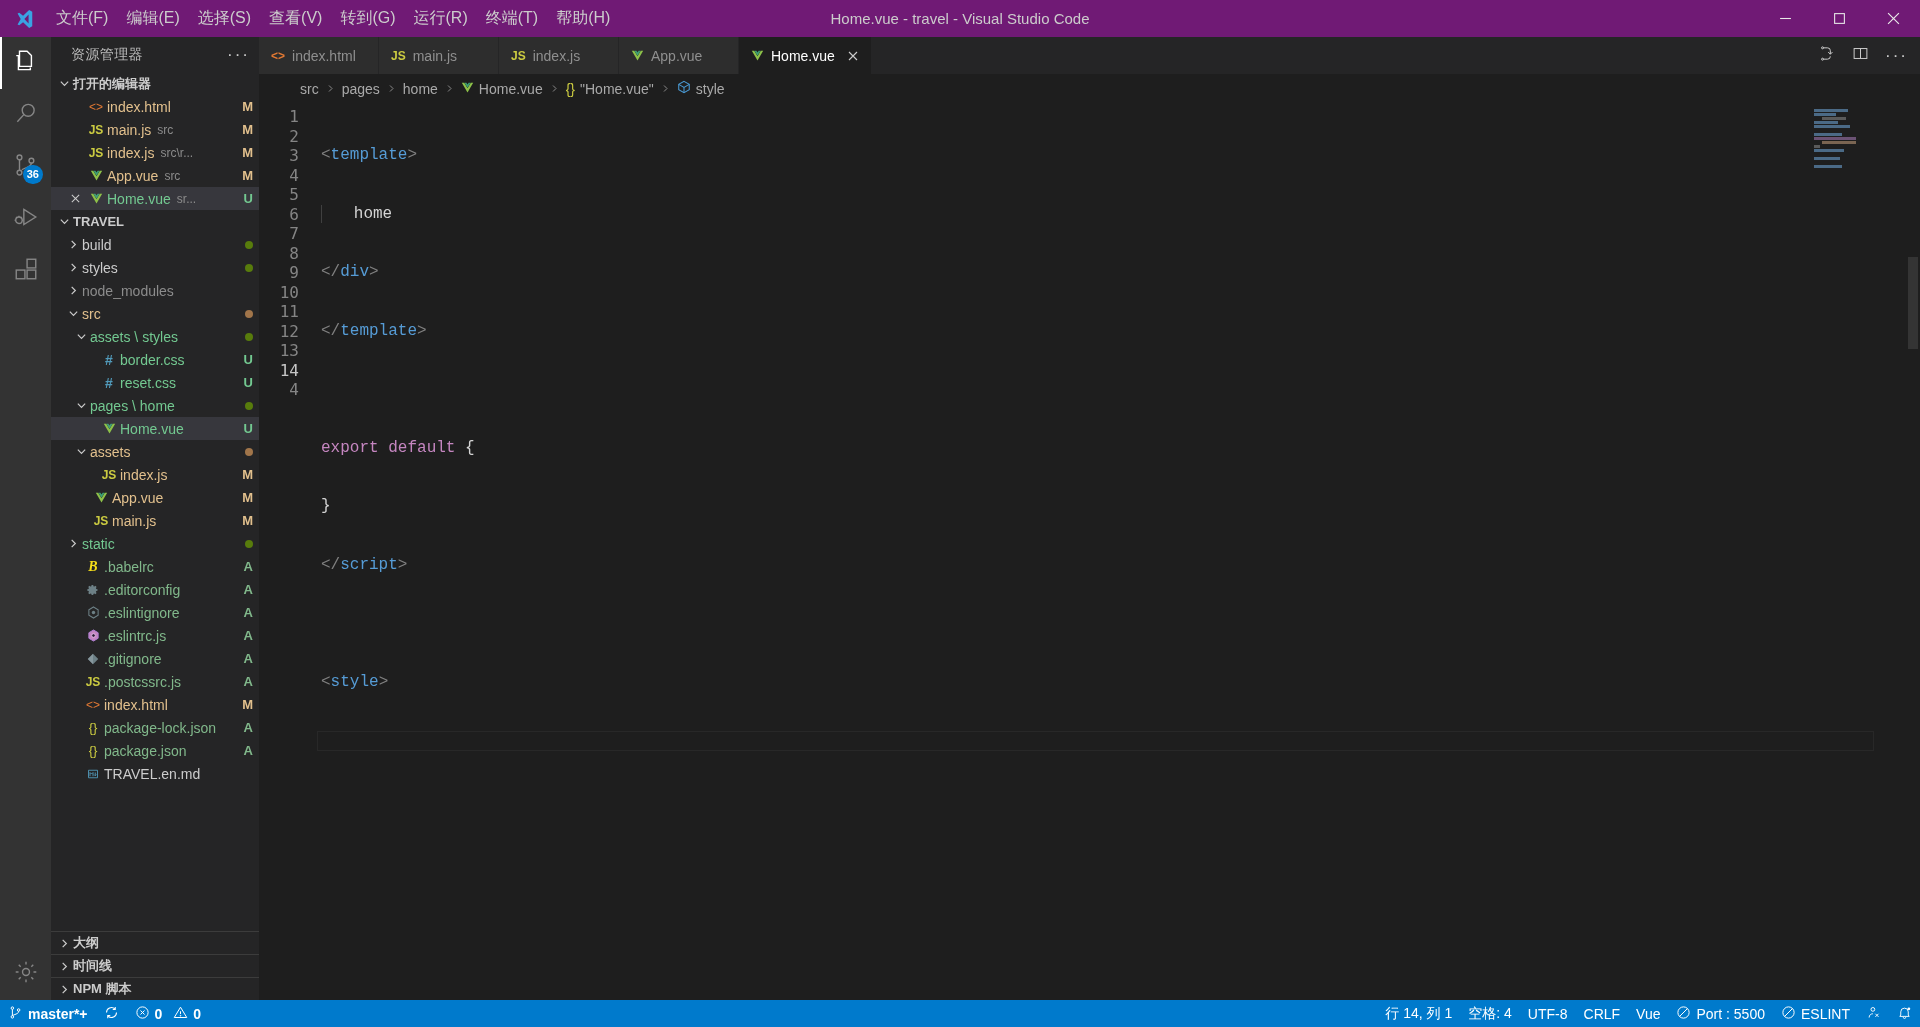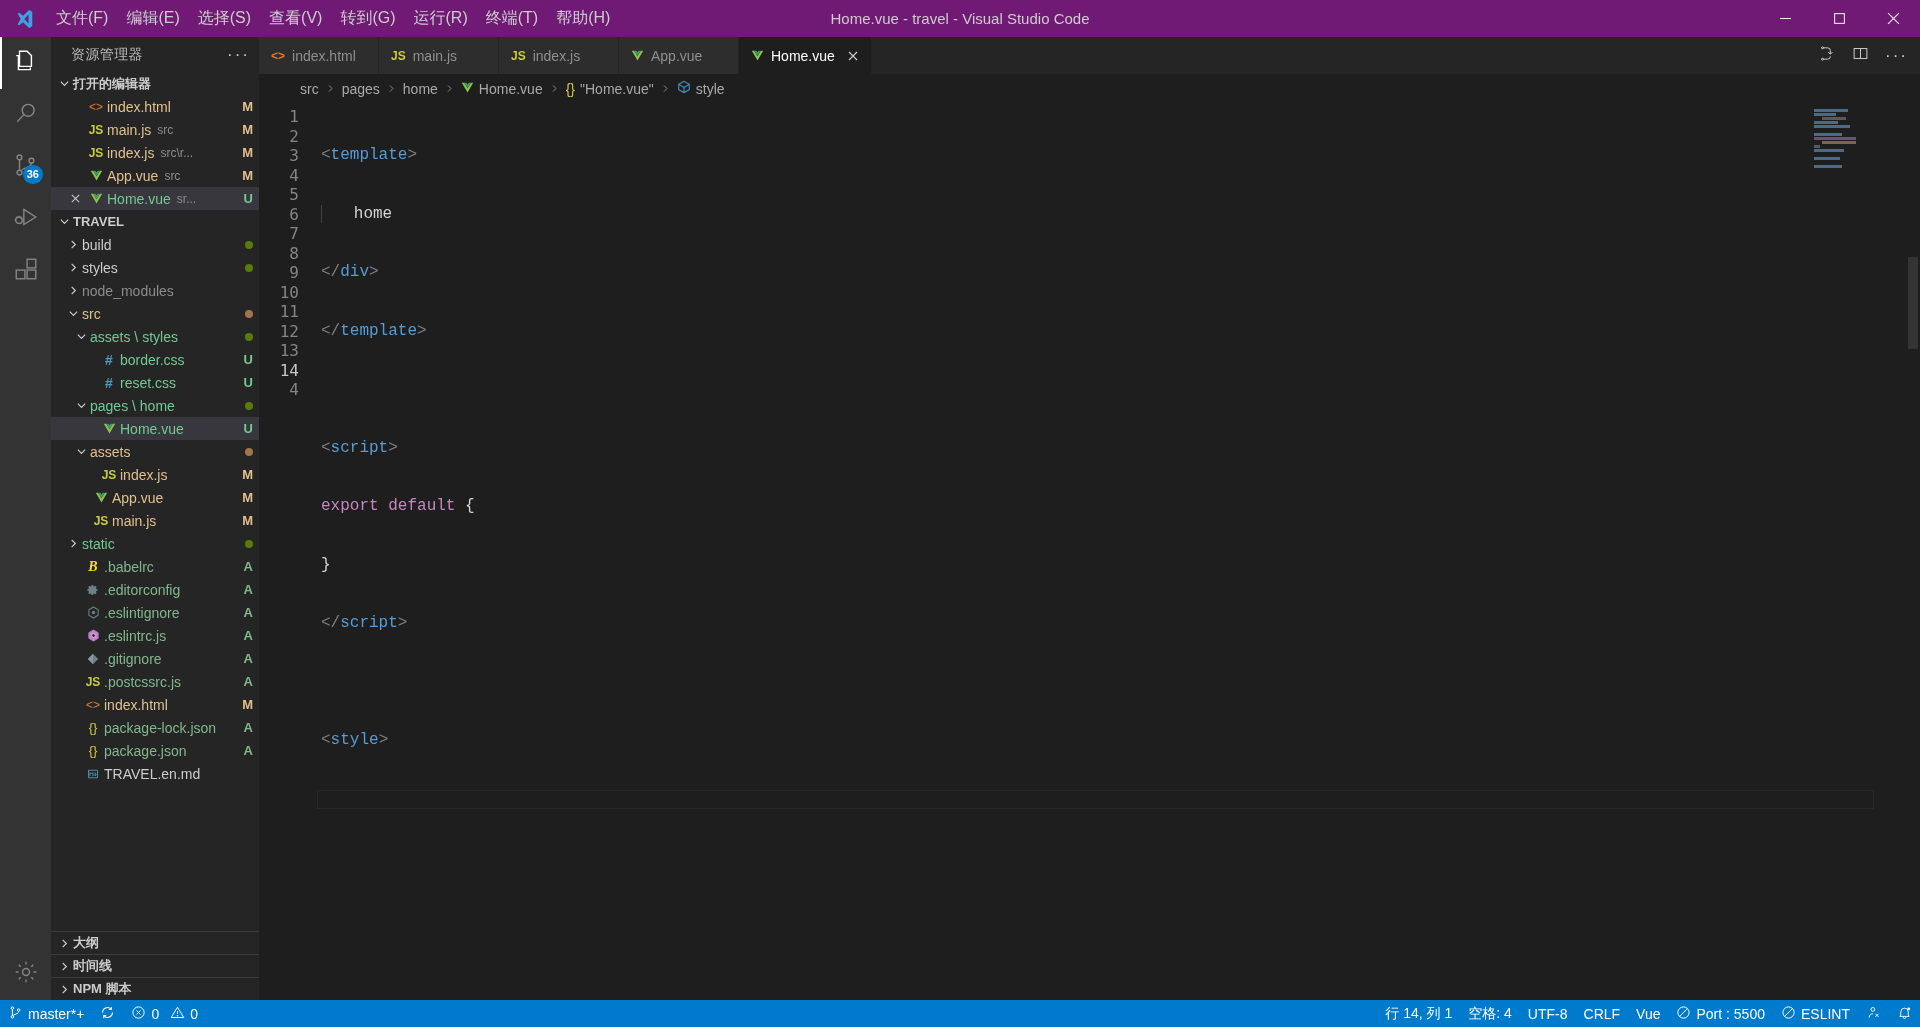--- a/index.html
+++ b/index.html
@@ -176,21 +176,21 @@
   }
   .scroll-thumb-top {
     position: absolute; right: 2px; top: 154px; width: 10px; height: 92px; background: #424242; opacity: .6;
   }
 
   
   .statusbar {
     height: 27px; flex: 0 0 27px; background: #007acc; display: flex; align-items: center;
     font-size: 14px; color: #ffffff;
   }
-  .sb-left { display: flex; align-items: flex-start; }
+  .sb-left { display: flex; align-items: flex-start; font-weight: bold; }
   .sb-right { margin-left: auto; display: flex; align-items: center; }
   .st-item {
     display: inline-flex; align-items: center; gap: 5px; padding: 0 8px; height: 100%;
     white-space: nowrap;
   }
   .st-item svg { width: 15px; height: 15px; }
 </style>
 </head>
 <body>
 
@@ -754,21 +754,20 @@
             <div class="">13</div>
             <div class="cur">14</div>
             <div class="">4</div>
           </div>
         <div class="code" id="code">
           <div class="ln"><span class="angle">&lt;</span><span class="tag">template</span><span class="angle">&gt;</span></div>
           <div class="ln"><span style="border-left:1px solid #404040;padding-left:3px;">&nbsp;&nbsp;&nbsp;</span><span class="txt">home</span></div>
           <div class="ln"><span class="angle">&lt;/</span><span class="tag">div</span><span class="angle">&gt;</span></div>
           <div class="ln"><span class="angle">&lt;/</span><span class="tag">template</span><span class="angle">&gt;</span></div>
           <div class="ln">&nbsp;</div>
-          <div class="ln"><span class="angle">&lt;</span><span class="tag">script</span><span class="angle">&gt;</span></div>
           <div class="ln"><span class="kw">export</span> <span class="kw">default</span> <span class="punc">{</span></div>
           <div class="ln"><span class="punc">}</span></div>
           <div class="ln"><span class="angle">&lt;/</span><span class="tag">script</span><span class="angle">&gt;</span></div>
           <div class="ln">&nbsp;</div>
           <div class="ln"><span class="angle">&lt;</span><span class="tag">style</span><span class="angle">&gt;</span></div>
           <div class="ln current">&nbsp;</div>
         </div>
 
         <div class="minimap">
           <div style="padding-top:6px;">

